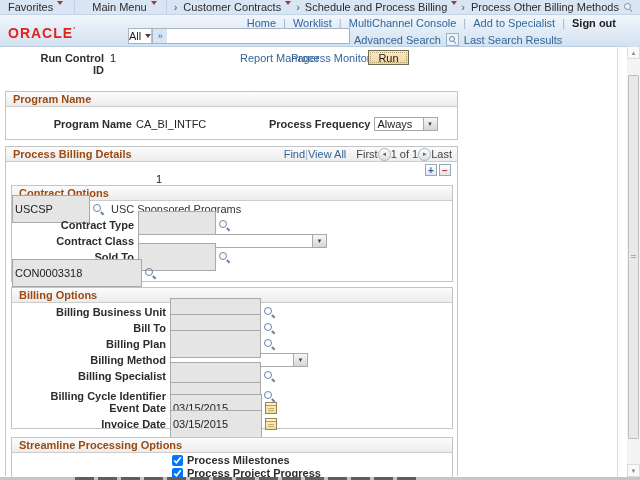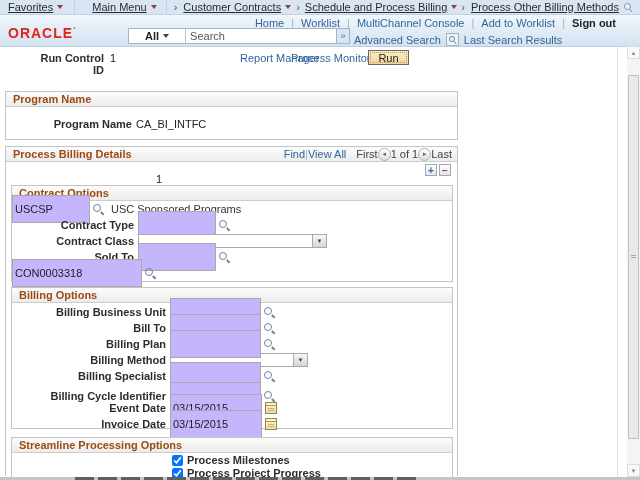--- a/index.html
+++ b/index.html
@@ -2,21 +2,21 @@
 <html><head>
 <meta charset="utf-8">
 <style>
   html,body{margin:0;padding:0;}
   .page{position:relative;width:640px;height:480px;overflow:hidden;background:#fff;
         font-family:"Liberation Sans",sans-serif;font-size:11px;color:#222;}
 
   
   .crumbbar{position:absolute;left:0;top:0;width:640px;height:14px;background:#d9e5f2;
             border-bottom:1px solid #c3d3e6;display:flex;align-items:center;white-space:nowrap;}
-  .crumb-item{display:inline-flex;align-items:center;color:#2b2b2b;cursor:pointer;text-decoration:underline;}
+  .crumb-item{display:inline-flex;align-items:flex-start;color:#2b2b2b;cursor:pointer;}
   .caret{width:0;height:0;border-left:3px solid transparent;border-right:3px solid transparent;
          border-top:4px solid #943f36;margin-left:4px;display:inline-block;}
   .vsep{width:1px;height:14px;background:#c0d2e6;display:inline-block;}
   .crumb-sep{color:#555;display:inline-block;}
   .crumb-sep::before{content:"›";}
   .crumb-zoom{position:relative;width:11px;height:11px;display:inline-block;margin-left:4px;}
   .crumb-zoom::before{content:"";position:absolute;left:1px;top:1px;width:5px;height:5px;
          border:1px solid #7d8fa5;border-radius:50%;background:#eef3f9;}
   .crumb-zoom::after{content:"";position:absolute;left:7px;top:7px;width:3px;height:1px;
          background:#7d8fa5;transform:rotate(45deg);transform-origin:left center;}
@@ -27,21 +27,21 @@
   .brand{position:absolute;left:8px;top:10px;color:#e2231a;font-weight:bold;font-size:14px;
          letter-spacing:1px;}
   .brand::after{content:"'";font-size:8px;vertical-align:super;}
   .toplinks{position:absolute;right:24px;top:2px;display:flex;align-items:center;gap:7px;}
   .lnk{color:#33669b;cursor:pointer;text-decoration:none;}
   .pipe{color:#9fb3c8;}
   .pipe::before{content:"|";}
   .signout{color:#1f1f1f;font-weight:bold;cursor:pointer;}
   .searchwidget{position:absolute;left:128px;top:13px;width:222px;height:16px;display:flex;
                 border:1px solid #a8b4c0;background:#fff;box-sizing:border-box;}
-  .scope{display:flex;align-items:center;padding:0 16px;border-right:1px solid #b9c3cd;cursor:pointer;font-weight:bold;}
+  .scope{display:flex;align-items:center;padding:0 0;border-right:1px solid #b9c3cd;cursor:pointer;}
   .scope .caret{border-top-color:#444;}
   .searchinput{flex:1;border:none;outline:none;font:11px "Liberation Sans",sans-serif;
                padding:0 4px;color:#333;}
   .searchinput::placeholder{color:#555;}
   .gobtn{width:14px;background:#d7e6f5;border-left:1px solid #a8b4c0;color:#3a6ea5;
          display:flex;align-items:center;justify-content:center;font-size:9px;cursor:pointer;}
   .subrow{position:absolute;left:354px;top:18px;display:flex;align-items:center;gap:5px;}
   .lsr-icon{position:relative;width:11px;height:11px;border:1px solid #9fb0c2;background:#eef4fb;
             display:inline-block;}
   .lsr-icon::before{content:"";position:absolute;left:2px;top:2px;width:4px;height:4px;
@@ -64,21 +64,21 @@
   .ghead{height:14px;background:linear-gradient(#fcfcfc,#ececec);border-bottom:1px solid #cccccc;
          display:flex;align-items:center;justify-content:space-between;padding:0 5px 0 7px;}
   .gtitle{color:#9c4a12;font-weight:bold;}
 
   
   .frow{position:absolute;left:0;right:0;height:15px;display:flex;align-items:center;}
   .flabel{font-weight:bold;color:#2d2d2d;text-align:right;padding-right:4px;box-sizing:border-box;}
   .contract .flabel{width:126px;}
   .billing .flabel{width:158px;}
   .finput{height:26px;border:1px solid #a9a9a9;font:11px "Liberation Sans",sans-serif;
-          padding:13px 2px;background:#c4b5fd;box-sizing:border-box;color:#222;}
+          padding:13px 2px;background:#e5e5e5;box-sizing:border-box;color:#222;}
   .fdesc{margin-left:7px;color:#333;}
   .mag{position:relative;width:12px;height:12px;display:inline-block;margin-left:2px;cursor:pointer;}
   .mag::before{content:"";position:absolute;left:1px;top:1px;width:6px;height:6px;
                border:1.5px solid #6a82a0;border-radius:50%;}
   .mag::after{content:"";position:absolute;left:8.5px;top:8.5px;width:4px;height:1.5px;
               background:#6a82a0;transform:rotate(45deg);transform-origin:left center;}
   .cal{position:relative;width:12px;height:12px;display:inline-block;margin-left:3px;cursor:pointer;
        background:linear-gradient(#fdf3d1,#f0dc9e);border:1px solid #97834f;box-sizing:border-box;}
   .cal::before{content:"";position:absolute;left:0;right:0;top:2px;height:1px;background:#b09a55;}
   .cal::after{content:"";position:absolute;left:2px;right:2px;top:5px;height:4px;
@@ -165,30 +165,29 @@
 
   <div class="headband">
     <div class="brand">ORACLE</div>
     <div class="toplinks">
       <span class="lnk">Home</span>
       <span class="pipe"></span>
       <span class="lnk">Worklist</span>
       <span class="pipe"></span>
       <span class="lnk">MultiChannel Console</span>
       <span class="pipe"></span>
-      <span class="lnk">Add to Worklist</span>
+      <span class="lnk">Add to Specialist</span>
       <span class="pipe"></span>
       <span class="signout">Sign out</span>
     </div>
     <div class="searchwidget">
       <span class="scope">
         <span>All</span>
         <span class="caret"></span>
       </span>
-      <input class="searchinput" type="text" placeholder="Search" style="">
       <span class="gobtn">»</span>
     </div>
     <div class="subrow">
       <span class="lnk">Advanced Search</span>
       <span class="lsr-icon"></span>
       <span class="lnk">Last Search Results</span>
     </div>
   </div>
 
   <span class="runrow-label">Run Control ID</span>
@@ -197,20 +196,27 @@
   <span class="lnk pm-link">Process Monitor</span>
   <button class="runbtn">Run</button>
 
   <div class="gbox" style="left:5px;top:91px;width:453px;height:49px">
     <div class="ghead">
       <span class="gtitle">Program Name</span>
     </div>
     <div class="frow" style="top:24px">
       <span class="flabel" style="width:130px">Program Name</span>
       <span>CA_BI_INTFC</span>
+    </div>
+    <div class="frow" style="top:24px;left:263px;right:auto">
+      <span style="font-weight:bold;color:#2d2d2d">Process Frequency</span>
+      <span class="pssel" style="width:64px;margin-left:3px">
+        <span class="pstxt">Always</span>
+        <span class="psbtn"></span>
+      </span>
     </div>
   </div>
 
   <div class="gbox" style="left:5px;top:146px;width:453px;height:330px;border-bottom:none">
     <div class="ghead">
       <span class="gtitle">Process Billing Details</span>
       <span class="pbd-right">
         <span class="lnk">Find</span>
         <span class="pipe"></span>
         <span class="lnk">View All</span>

